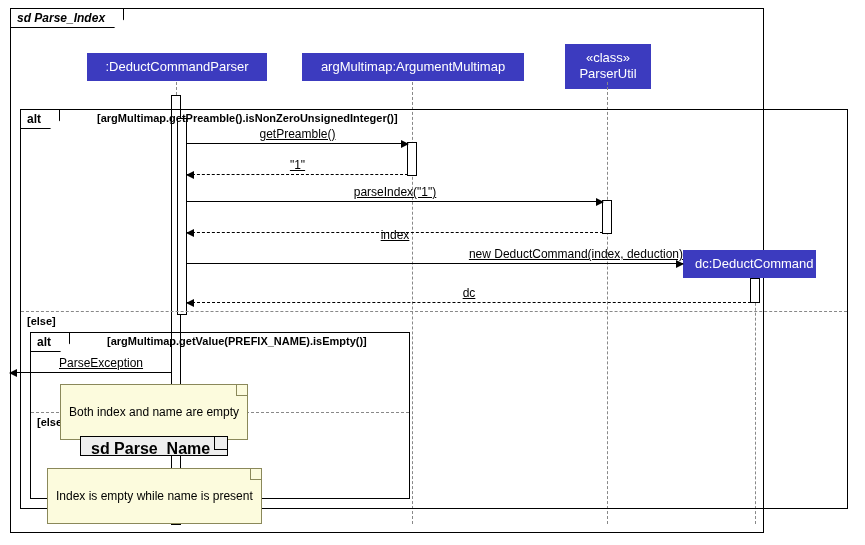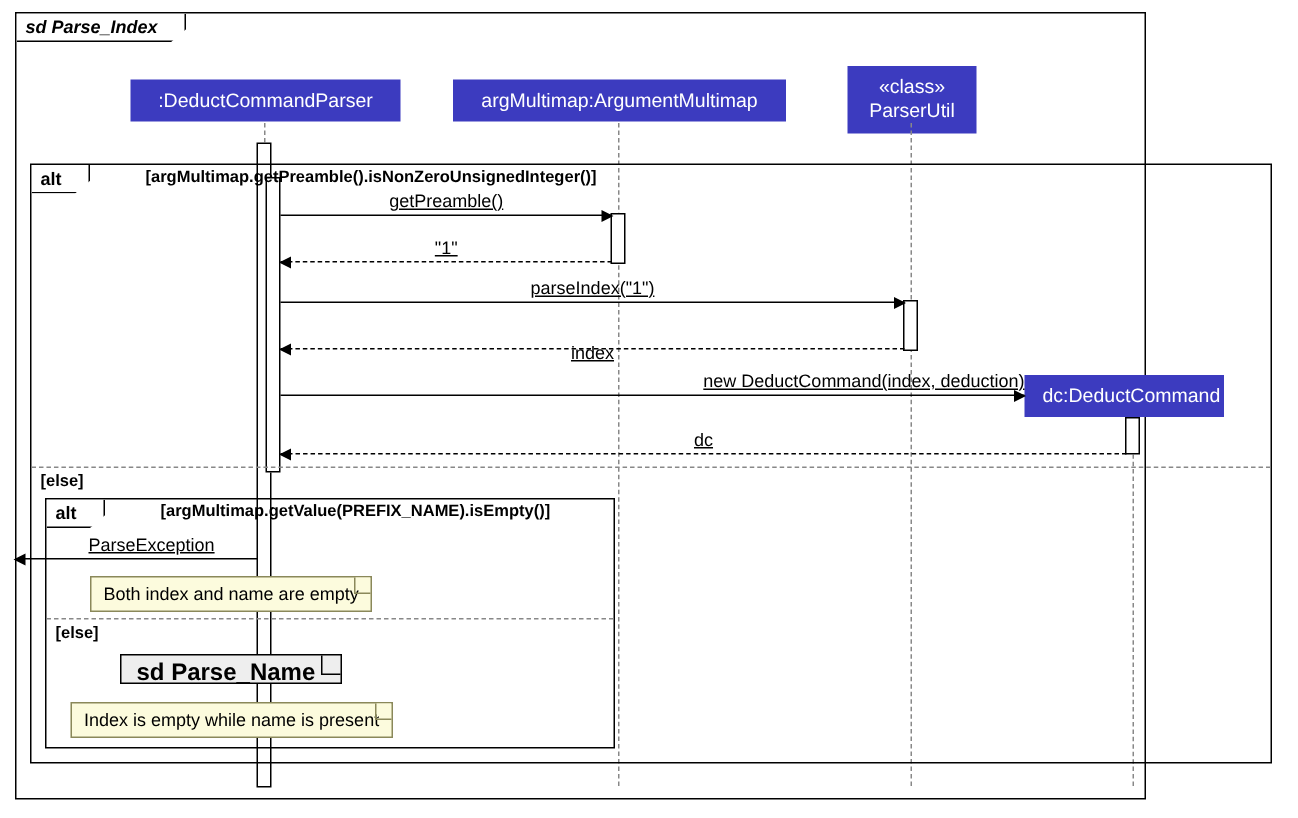--- a/index.html
+++ b/index.html
@@ -101,21 +101,21 @@
   .else-label {
     position: absolute;
     font-weight: bold;
     font-size: 11px;
     left: 6px;
   }
   .note {
     position: absolute;
     background: #fcfbdd;
     border: 1px solid #8a885a;
-    padding: 4px 8px;
+    padding: 20px 8px;
     font-size: 12px;
     box-sizing: border-box;
   }
   .note::after {
     content: "";
     position: absolute;
     top: 0; right: 0;
     width: 10px; height: 10px;
     background: linear-gradient(135deg, #fcfbdd 50%, transparent 50%);
     border-left: 1px solid #8a885a;

